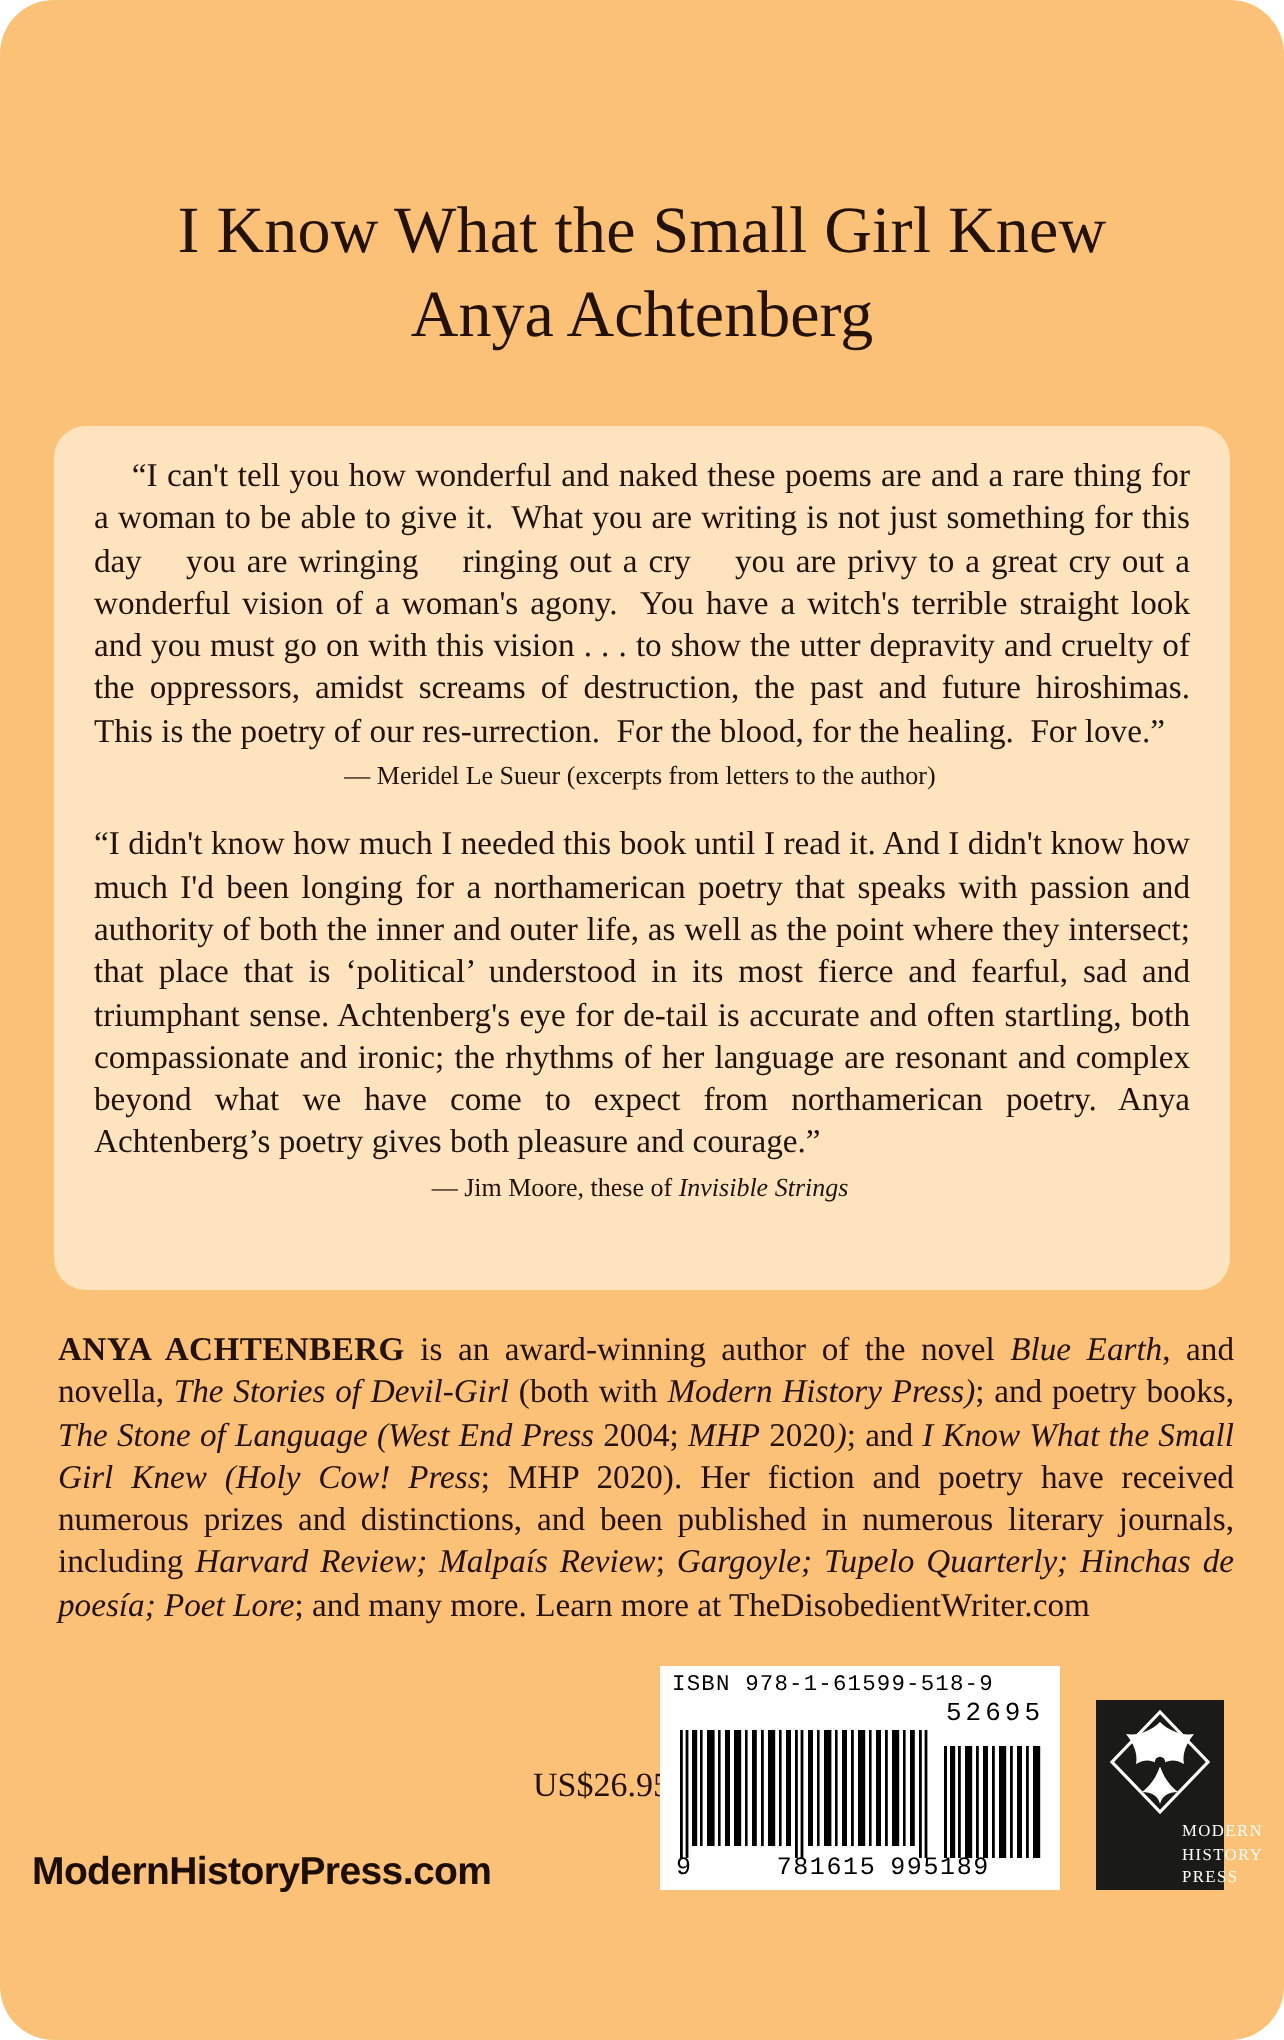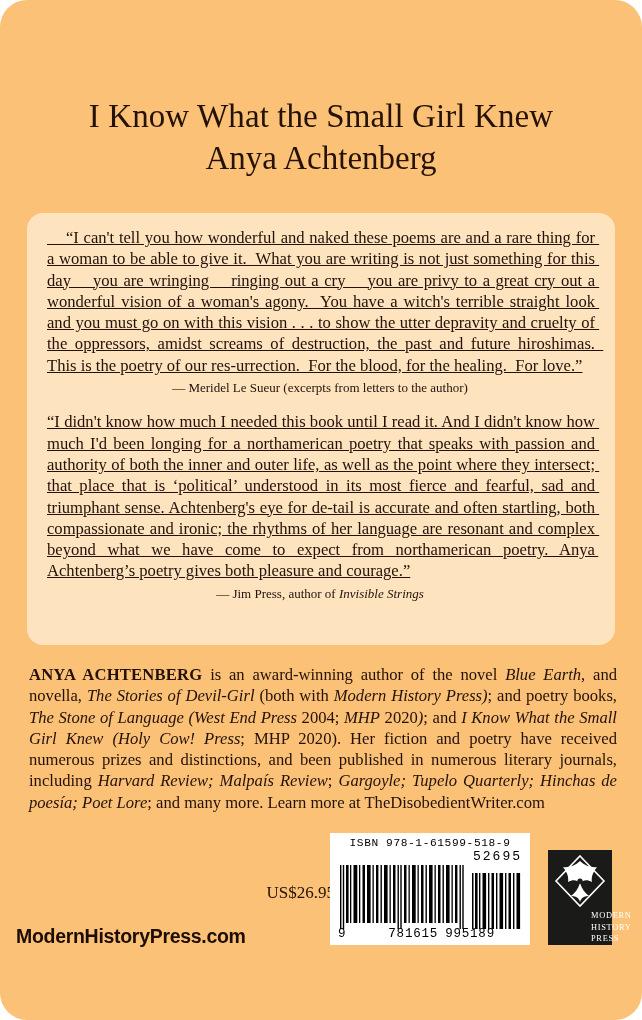--- a/index.html
+++ b/index.html
@@ -58,21 +58,20 @@
     padding: 12px 20px 10px 20px;
   }
   .blurb {
     font-family: "Liberation Serif", serif;
     font-size: 16.6px;
     line-height: 21.3px;
     color: #23110a;
     text-align: justify;
     margin: 0;
     white-space: pre-wrap;
-    text-decoration: underline;
   }
   .blurb-1 { margin-top: 2px; }
   .blurb-2 { margin-top: 13px; }
   .attrib {
     font-family: "Liberation Serif", serif;
     font-size: 13px;
     line-height: 21.3px;
     color: #23110a;
     text-align: center;
     margin: 0;
@@ -133,21 +132,20 @@
     height: 112px;
     background: #ffffff;
     box-sizing: border-box;
     padding: 4px 6px 2px 6px;
   }
   .isbn-text {
     font-family: "Liberation Mono", monospace;
     font-size: 11.2px;
     letter-spacing: 0.6px;
     color: #000;
-    text-align: center;
     line-height: 13px;
     white-space: nowrap;
   }
   .addon-text {
     font-family: "Liberation Mono", monospace;
     font-size: 13px;
     letter-spacing: 2px;
     color: #000;
     text-align: right;
     line-height: 14px;
@@ -224,21 +222,21 @@
 
   <div class="blurb-panel">
 
     <p class="blurb blurb-1">    “I can't tell you how wonderful and naked these poems are and a rare thing for a woman to be able to give it.  What you are writing is not just something for this day    you are wringing    ringing out a cry    you are privy to a great cry out a wonderful vision of a woman's agony.  You have a witch's terrible straight look and you must go on with this vision . . . to show the utter depravity and cruelty of the oppressors, amidst screams of destruction, the past and future hiroshimas.  This is the poetry of our res-urrection.  For the blood, for the healing.  For love.”</p>
     <p class="attrib attrib-1">
       <span>— Meridel Le Sueur (excerpts from letters to the author)</span>
     </p>
 
     <p class="blurb blurb-2">“I didn't know how much I needed this book until I read it. And I didn't know how much I'd been longing for a northamerican poetry that speaks with passion and authority of both the inner and outer life, as well as the point where they intersect; that place that is ‘political’ understood in its most fierce and fearful, sad and triumphant sense. Achtenberg's eye for de-tail is accurate and often startling, both compassionate and ironic; the rhythms of her language are resonant and complex beyond what we have come to expect from northamerican poetry. Anya Achtenberg’s poetry gives both pleasure and courage.”</p>
     <p class="attrib attrib-2">
-      <span>— Jim Press, author of </span><span class="ital">Invisible Strings</span>
+      <span>— Jim Moore, these of </span><span class="ital">Invisible Strings</span>
     </p>
   </div>
 
   <p class="bio"><span class="name">ANYA ACHTENBERG</span><span> is an award-winning author of the novel </span><span class="ital">Blue Earth</span><span>, and novella, </span><span class="ital">The Stories of Devil-Girl</span><span> (both with </span><span class="ital">Modern History Press)</span><span>; and poetry books, </span><span class="ital">The Stone of Language (West End Press</span><span> 2004; </span><span class="ital">MHP</span><span> 2020</span><span class="ital">)</span><span>; and </span><span class="ital">I Know What the Small Girl Knew (Holy Cow! Press</span><span>; MHP 2020). Her fiction and poetry have received numerous prizes and distinctions, and been published in numerous literary journals, including </span><span class="ital">Harvard Review; Malpaís Review</span><span>; </span><span class="ital">Gargoyle; Tupelo Quarterly; Hinchas de poesía; Poet Lore</span><span>; and many more.  Learn more at TheDisobedientWriter.com</span></p>
 
   <div class="price">US$26.95</div>
 
   <div class="pub-url">ModernHistoryPress.com</div>
 
   <div class="barcode-box">

